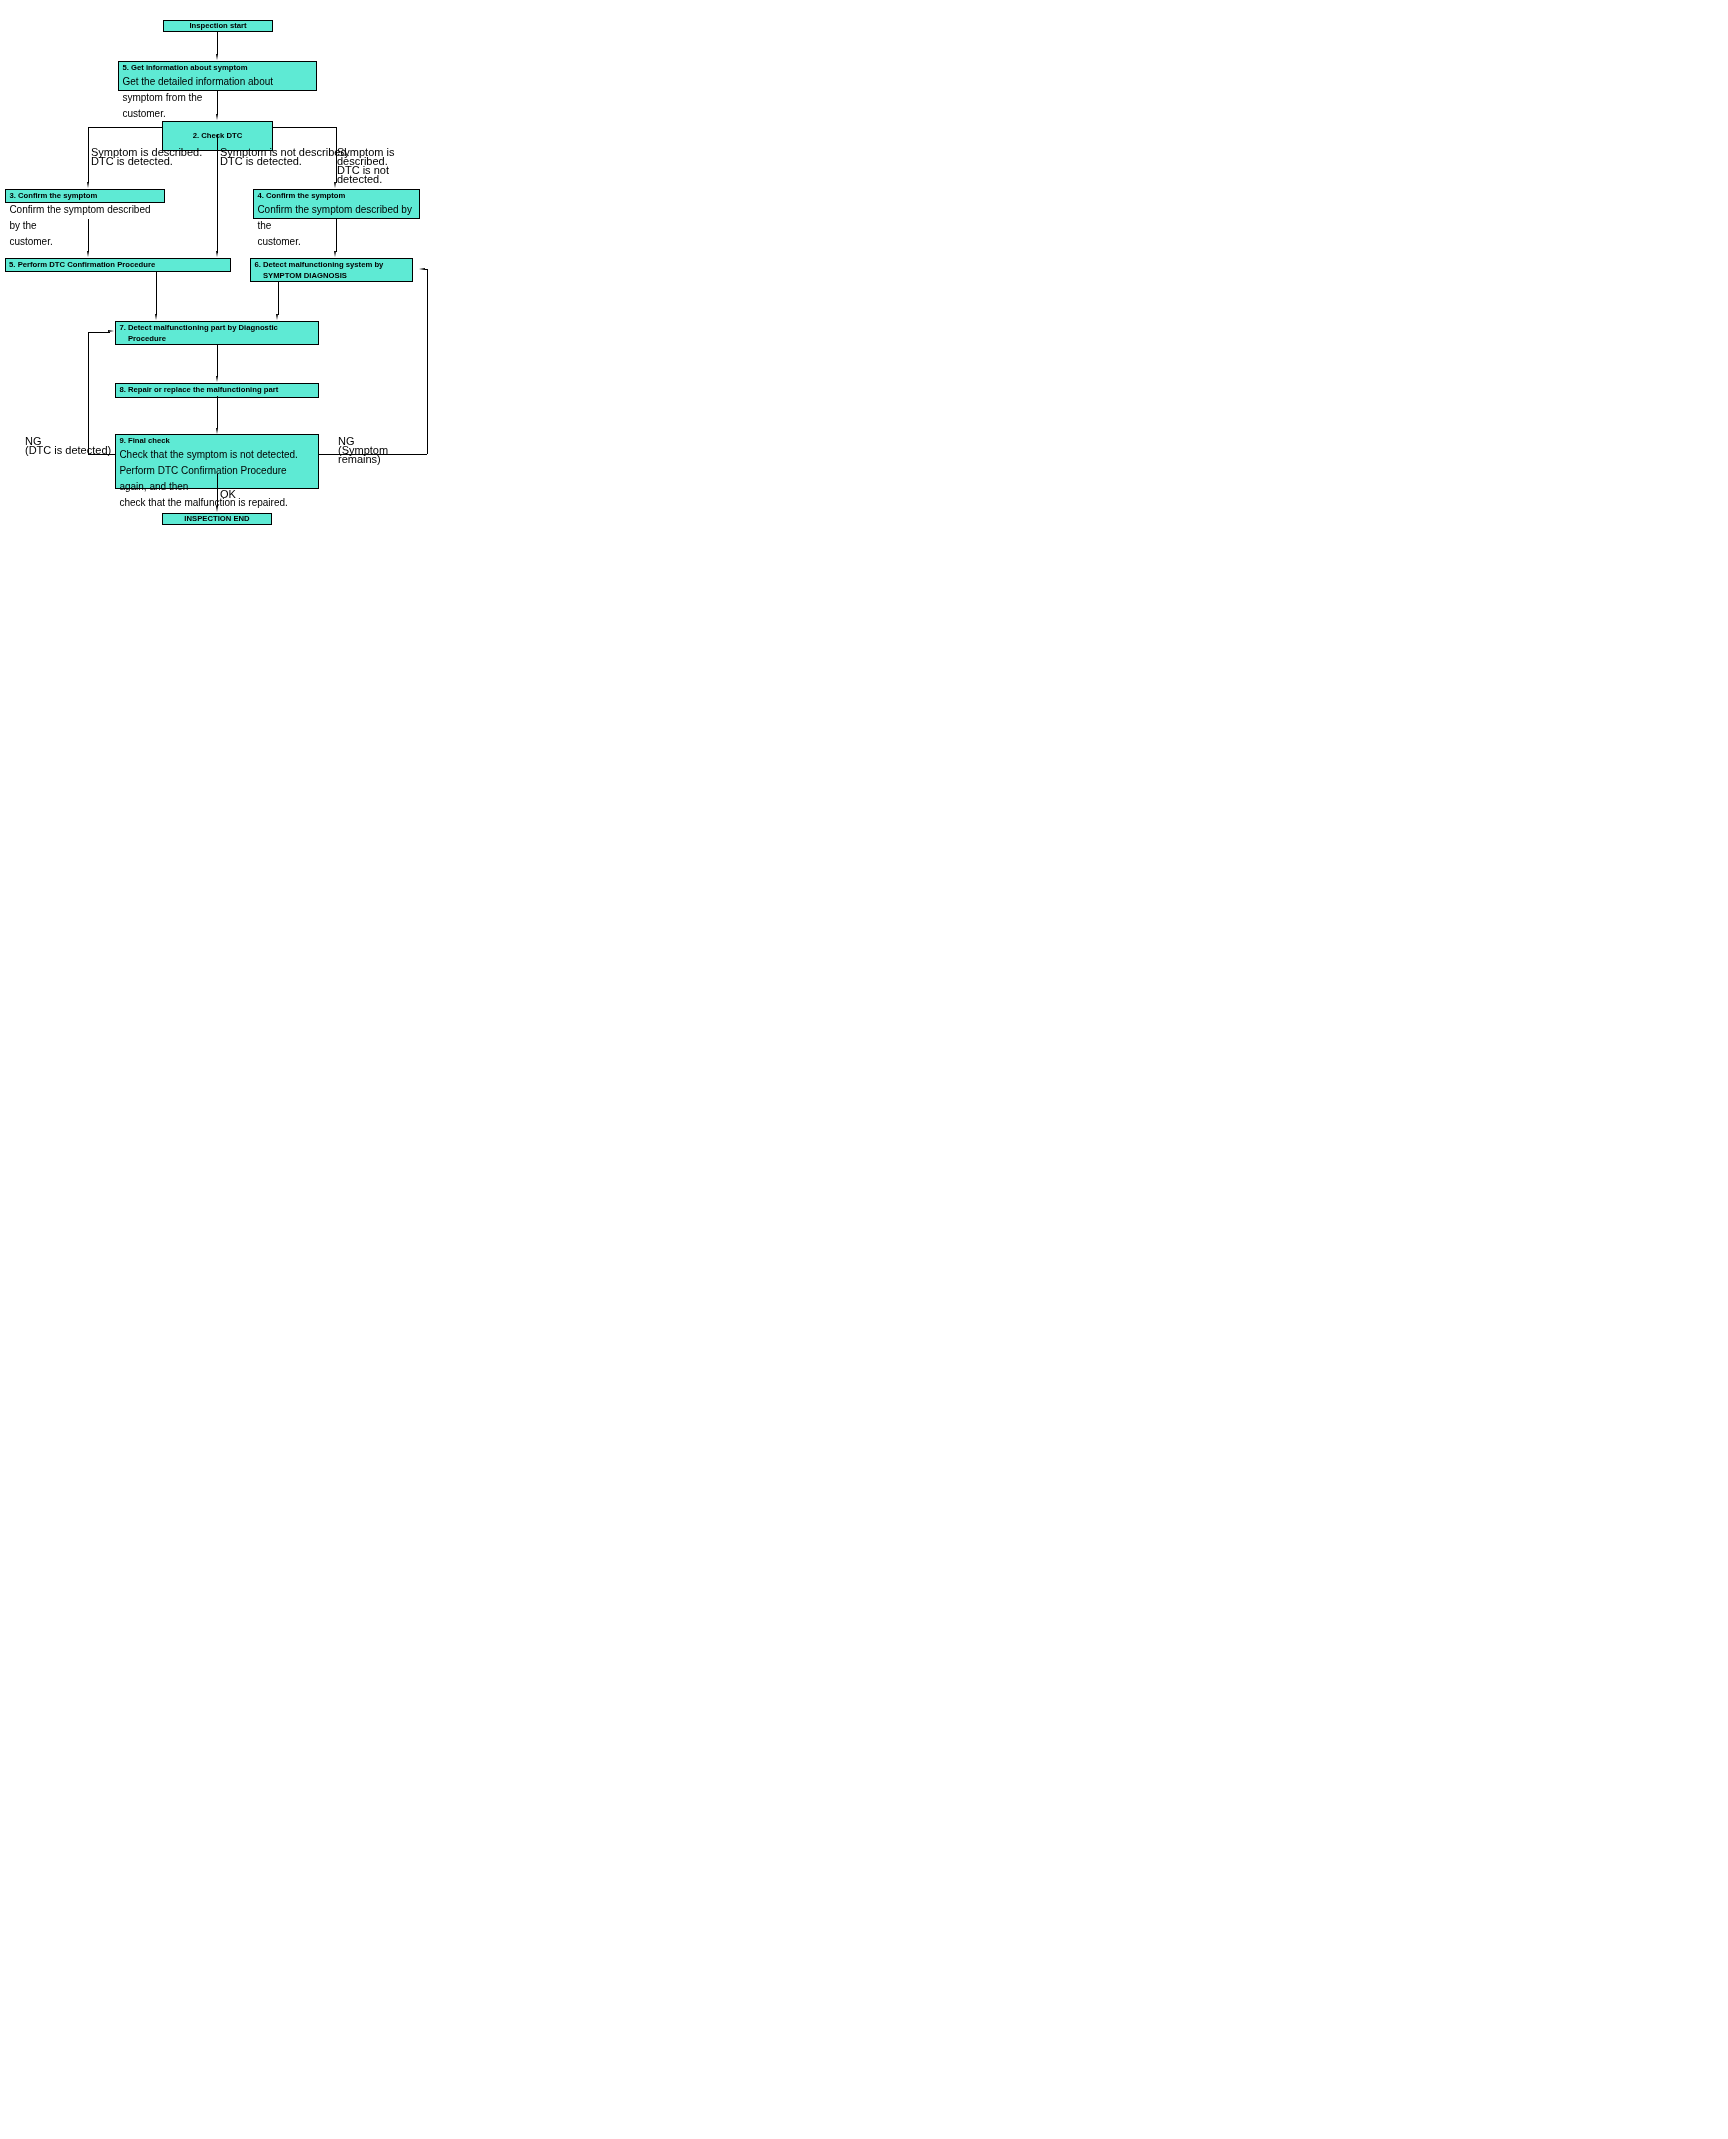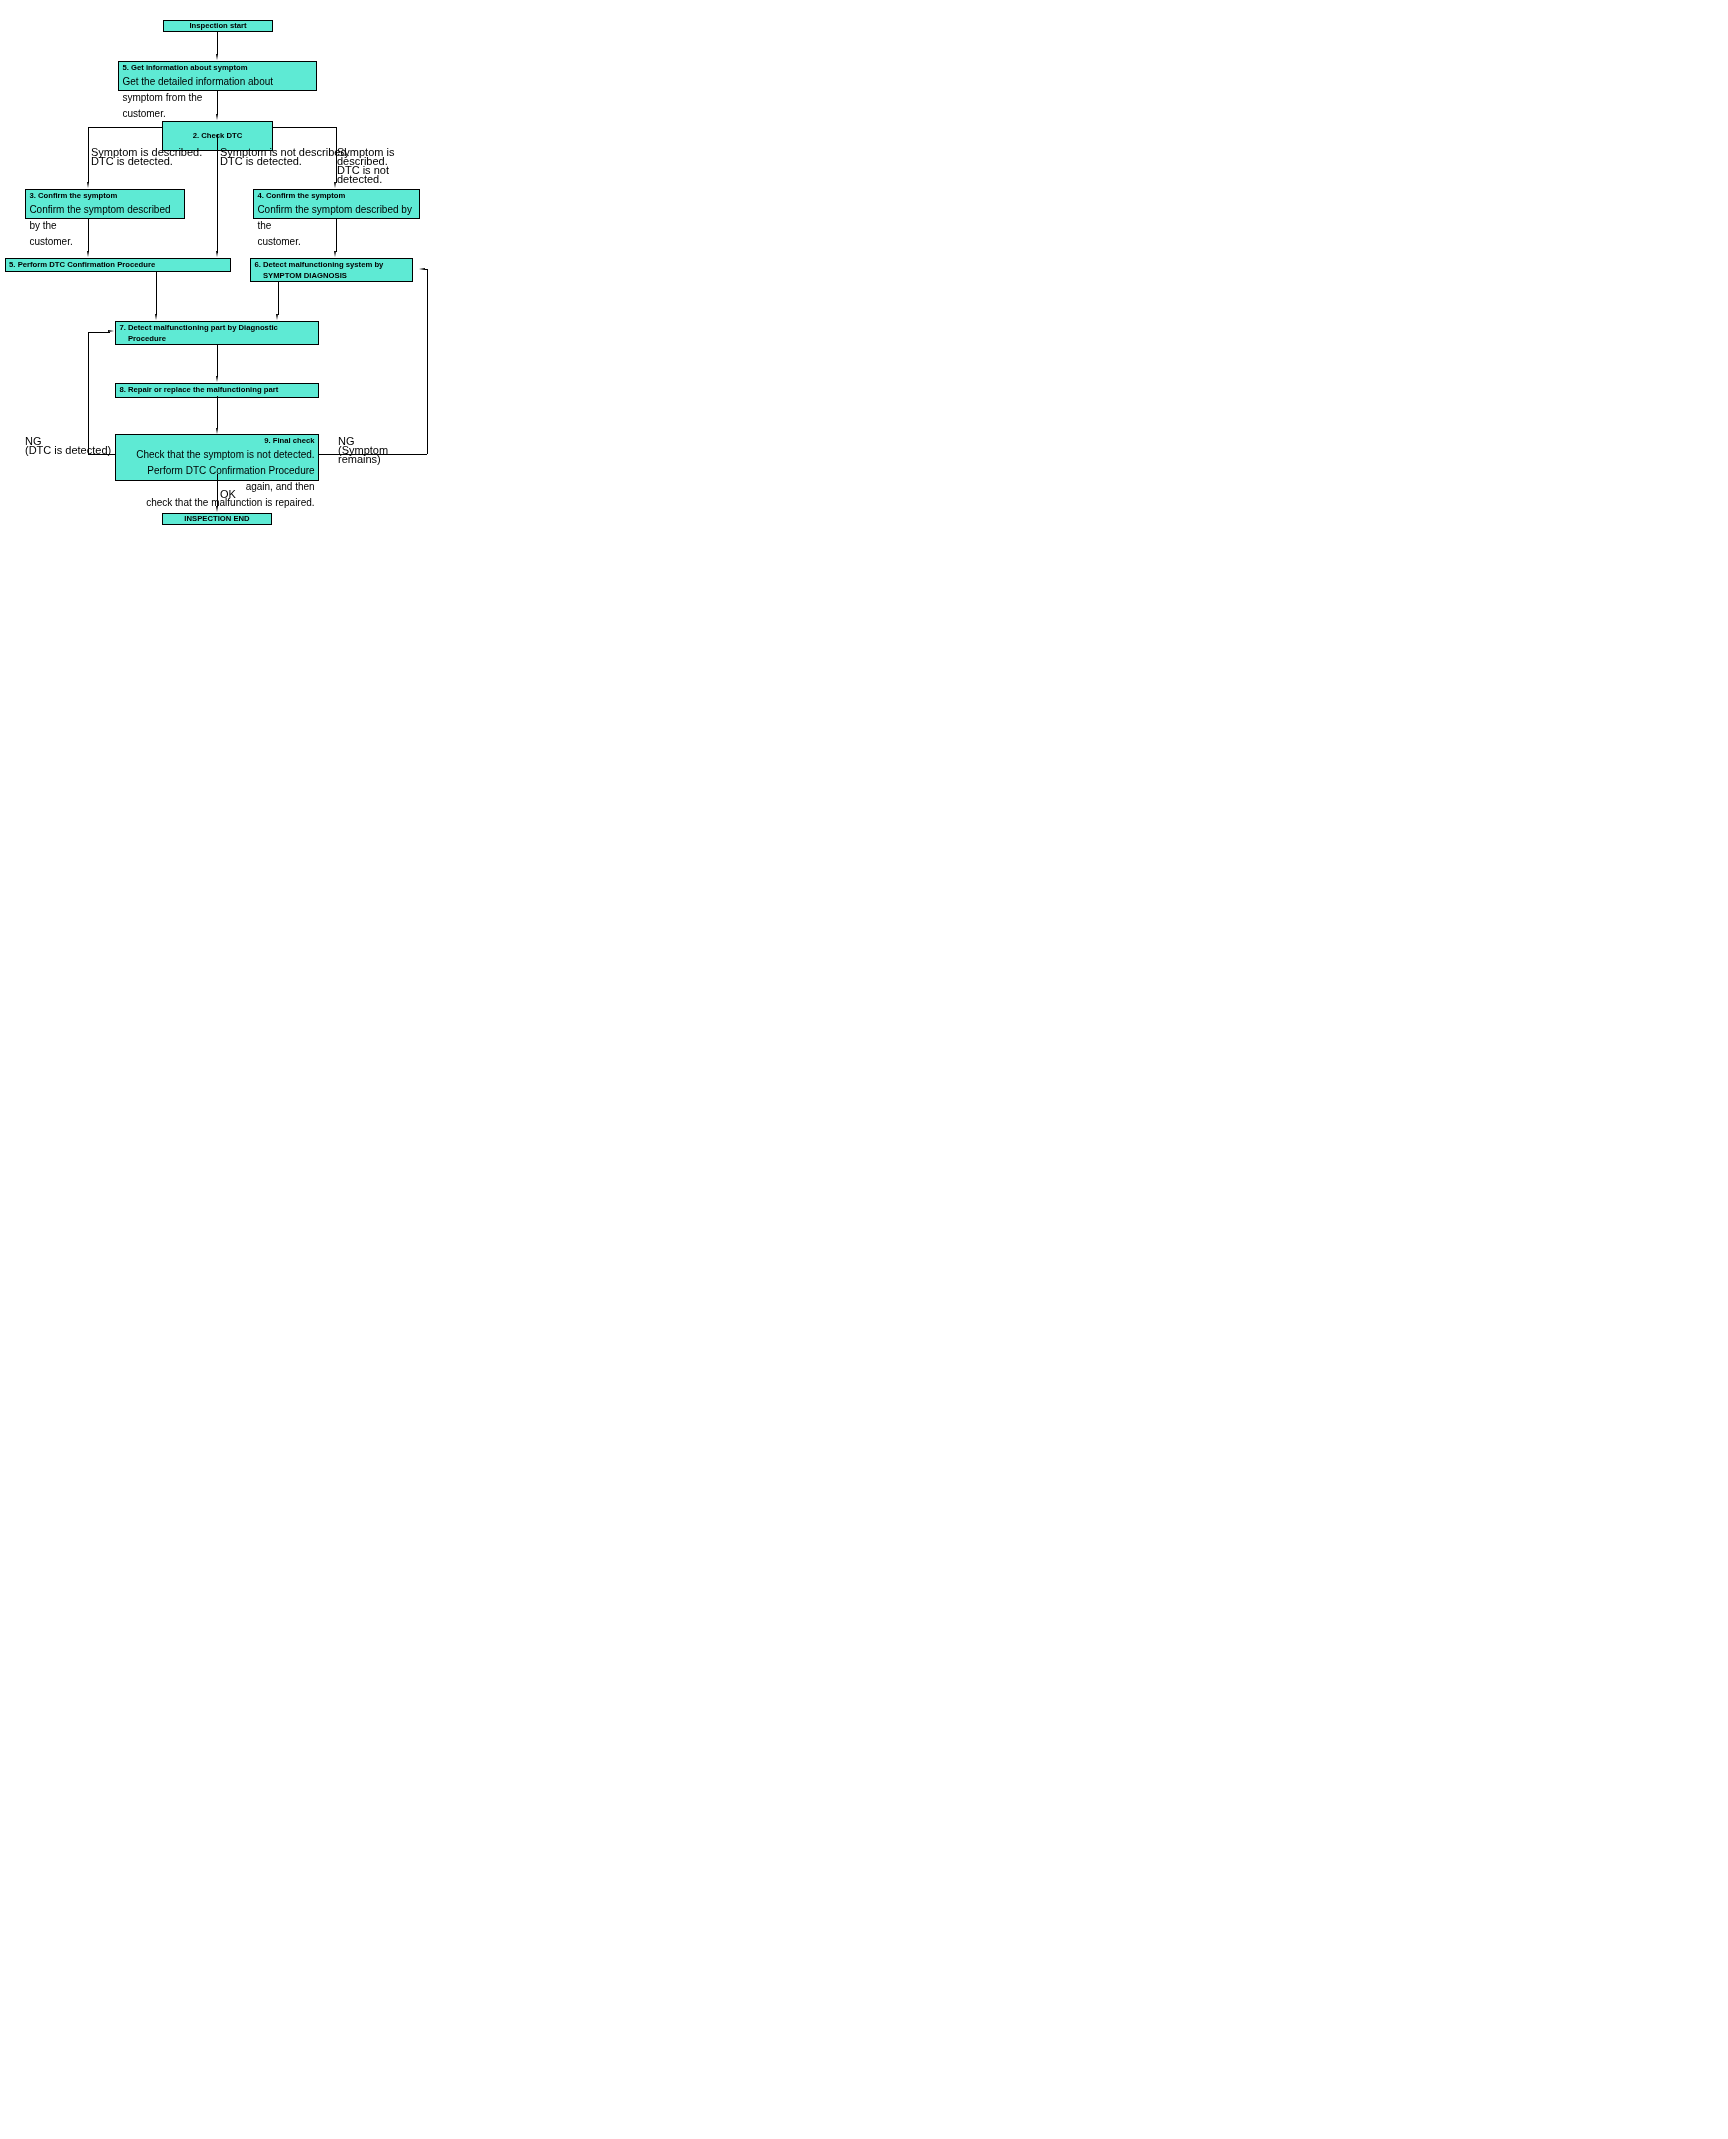--- a/index.html
+++ b/index.html
@@ -41,21 +41,21 @@
   <div class="box pad" style="left:118px; top:61px; width:199px; height:30px;">
     <div class="title">5. Get information about symptom</div>
     <div class="body">Get the detailed information about symptom from the
 customer.</div>
   </div>
 
   <div class="box hcenter" style="left:162px; top:121px; width:111px; height:30px;">
     <div class="title">2. Check DTC</div>
   </div>
 
-  <div class="box pad" style="left:25px; top:189px; width:160px; height:30px;">
+  <div class="box pad" style="left:5px; top:189px; width:160px; height:14px;">
     <div class="title">3. Confirm the symptom</div>
     <div class="body">Confirm the symptom described by the
 customer.</div>
   </div>
 
   <div class="box pad" style="left:253px; top:189px; width:167px; height:30px;">
     <div class="title">4. Confirm the symptom</div>
     <div class="body">Confirm the symptom described by the
 customer.</div>
   </div>
@@ -71,21 +71,21 @@
 
   <div class="box pad" style="left:115px; top:321px; width:204px; height:24px;">
     <div class="title">7. Detect malfunctioning part by Diagnostic
     Procedure</div>
   </div>
 
   <div class="box single" style="left:115px; top:383px; width:204px; height:15px;">
     <div class="title">8. Repair or replace the malfunctioning part</div>
   </div>
 
-  <div class="box pad" style="left:115px; top:434px; width:204px; height:47px;text-align:right;">
+  <div class="box pad" style="left:115px; top:434px; width:204px; height:55px;">
     <div class="title">9. Final check</div>
     <div class="body">Check that the symptom is not detected.
 Perform DTC Confirmation Procedure again, and then
 check that the malfunction is repaired.</div>
   </div>
 
   <div class="box hcenter" style="left:162px; top:513px; width:110px; height:12.4px;">
     <div class="title">INSPECTION END</div>
   </div>
 

